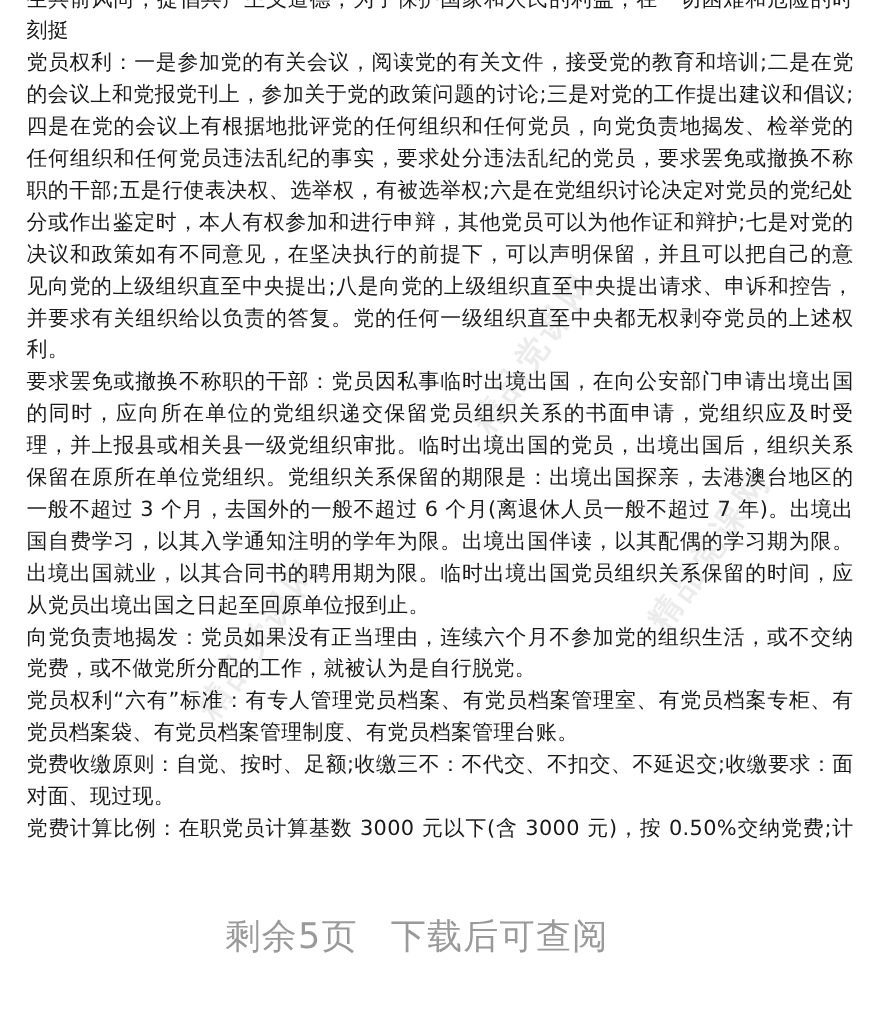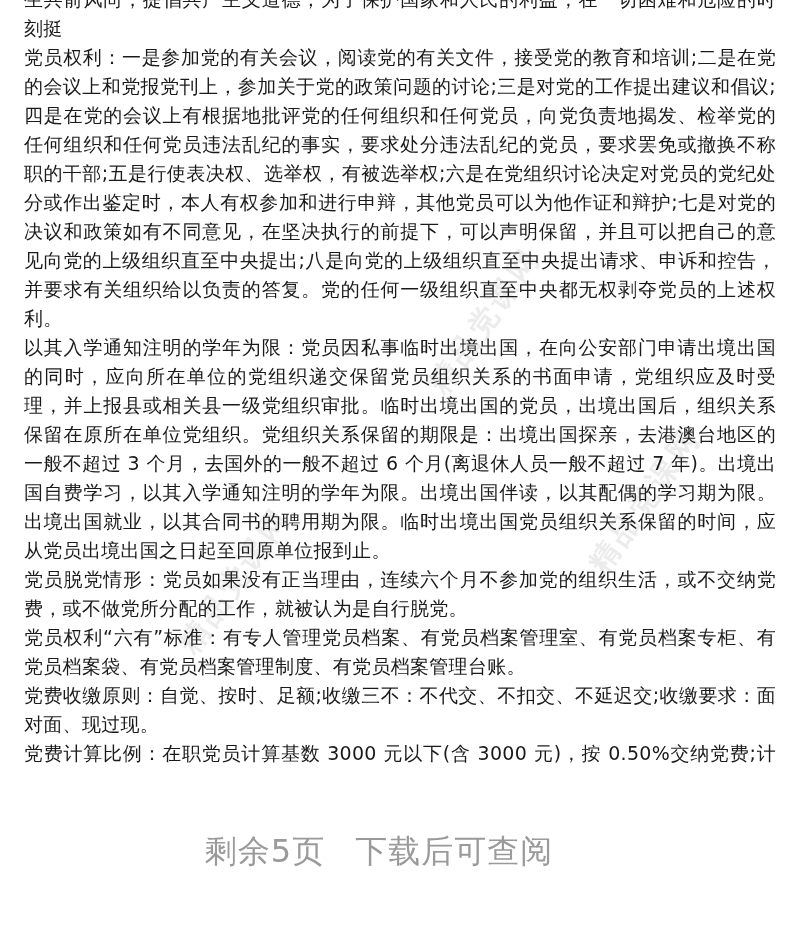--- a/index.html
+++ b/index.html
@@ -80,22 +80,22 @@
 
 <div class="page">
 
   <div class="watermark wm1">精品党课网</div>
   <div class="watermark wm2">精品党课网</div>
   <div class="watermark wm3">精品党课网</div>
 
   <div class="content">
     <p class="para">生共前风尚，提倡共产主义道德，为了保护国家和人民的利益，在一切困难和危险的时刻挺</p>
     <p class="para"><span>党员权利：</span><span>一是参加党的有关会议，阅读党的有关文件，接受党的教育和培训;二是在党的会议上和党报党刊上，参加关于党的政策问题的讨论;三是对党的工作提出建议和倡议;四是在党的会议上有根据地批评党的任何组织和任何党员，向党负责地揭发、检举党的任何组织和任何党员违法乱纪的事实，要求处分违法乱纪的党员，要求罢免或撤换不称职的干部;五是行使表决权、选举权，有被选举权;六是在党组织讨论决定对党员的党纪处分或作出鉴定时，本人有权参加和进行申辩，其他党员可以为他作证和辩护;七是对党的决议和政策如有不同意见，在坚决执行的前提下，可以声明保留，并且可以把自己的意见向党的上级组织直至中央提出;八是向党的上级组织直至中央提出请求、申诉和控告，并要求有关组织给以负责的答复。党的任何一级组织直至中央都无权剥夺党员的上述权利。</span></p>
-    <p class="para"><span>以其入学通知注明的学年为限：</span><span>党员因私事临时出境出国，在向公安部门申请出境出国的同时，应向所在单位的党组织递交保留党员组织关系的书面申请，党组织应及时受理，并上报县或相关县一级党组织审批。临时出境出国的党员，出境出国后，组织关系保留在原所在单位党组织。党组织关系保留的期限是：出境出国探亲，去港澳台地区的一般不超过 3 个月，去国外的一般不超过 6 个月(离退休人员一般不超过 7 年)。出境出国自费学习，以其入学通知注明的学年为限。出境出国伴读，以其配偶的学习期为限。出境出国就业，以其合同书的聘用期为限。临时出境出国党员组织关系保留的时间，应从党员出境出国之日起至回原单位报到止。</span></p>
-    <p class="para"><span>党员脱党情形：</span><span>党员如果没有正当理由，连续六个月不参加党的组织生活，或不交纳党费，或不做党所分配的工作，就被认为是自行脱党。</span></p>
+    <p class="para"><span>要求罢免或撤换不称职的干部：</span><span>党员因私事临时出境出国，在向公安部门申请出境出国的同时，应向所在单位的党组织递交保留党员组织关系的书面申请，党组织应及时受理，并上报县或相关县一级党组织审批。临时出境出国的党员，出境出国后，组织关系保留在原所在单位党组织。党组织关系保留的期限是：出境出国探亲，去港澳台地区的一般不超过 3 个月，去国外的一般不超过 6 个月(离退休人员一般不超过 7 年)。出境出国自费学习，以其入学通知注明的学年为限。出境出国伴读，以其配偶的学习期为限。出境出国就业，以其合同书的聘用期为限。临时出境出国党员组织关系保留的时间，应从党员出境出国之日起至回原单位报到止。</span></p>
+    <p class="para"><span>向党负责地揭发：</span><span>党员如果没有正当理由，连续六个月不参加党的组织生活，或不交纳党费，或不做党所分配的工作，就被认为是自行脱党。</span></p>
     <p class="para"><span>党员权利“六有”标准：</span><span>有专人管理党员档案、有党员档案管理室、有党员档案专柜、有党员档案袋、有党员档案管理制度、有党员档案管理台账。</span></p>
     <p class="para"><span>党费收缴原则：</span><span>自觉、按时、足额;收缴三不：不代交、不扣交、不延迟交;收缴要求：面对面、现过现。</span></p>
     <p class="para"><span>党费计算比例：</span><span>在职党员计算基数 3000 元以下(含 3000 元)，按 0.50%交纳党费;计算基数 3000 元—5000 元(含)，按 1.00%交纳党费;计算基数 5000 元—10000 元(含)，按 1.50%交纳党费;计算基数 10000 元以上，按 2.00%交纳党费。离退休干部每月以实际领取的离退休费总额</span></p>
   </div>
 
   <div class="fade-cover"></div>
 
   <div class="remaining">
     <span>剩余5页</span><span class="gap"></span><span>下载后可查阅</span>
   </div>

